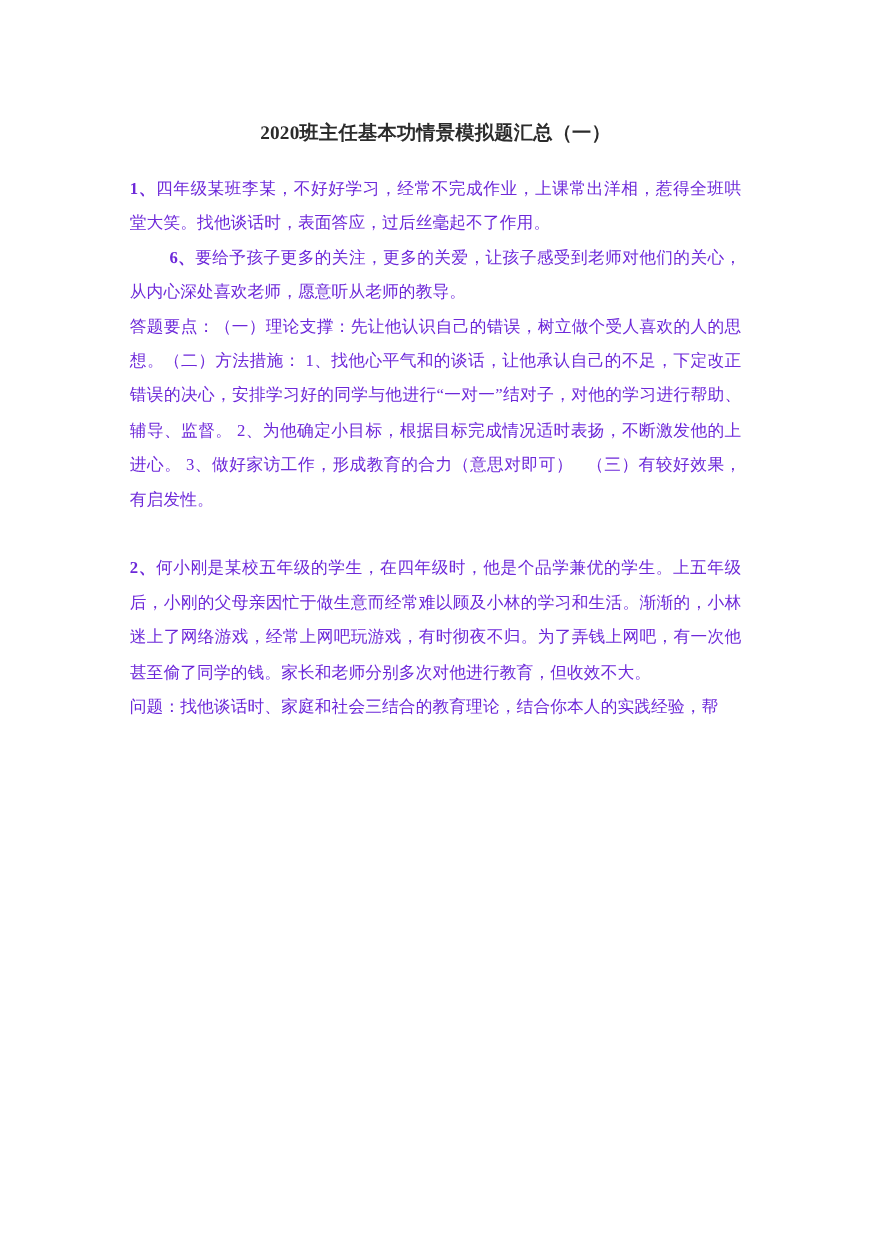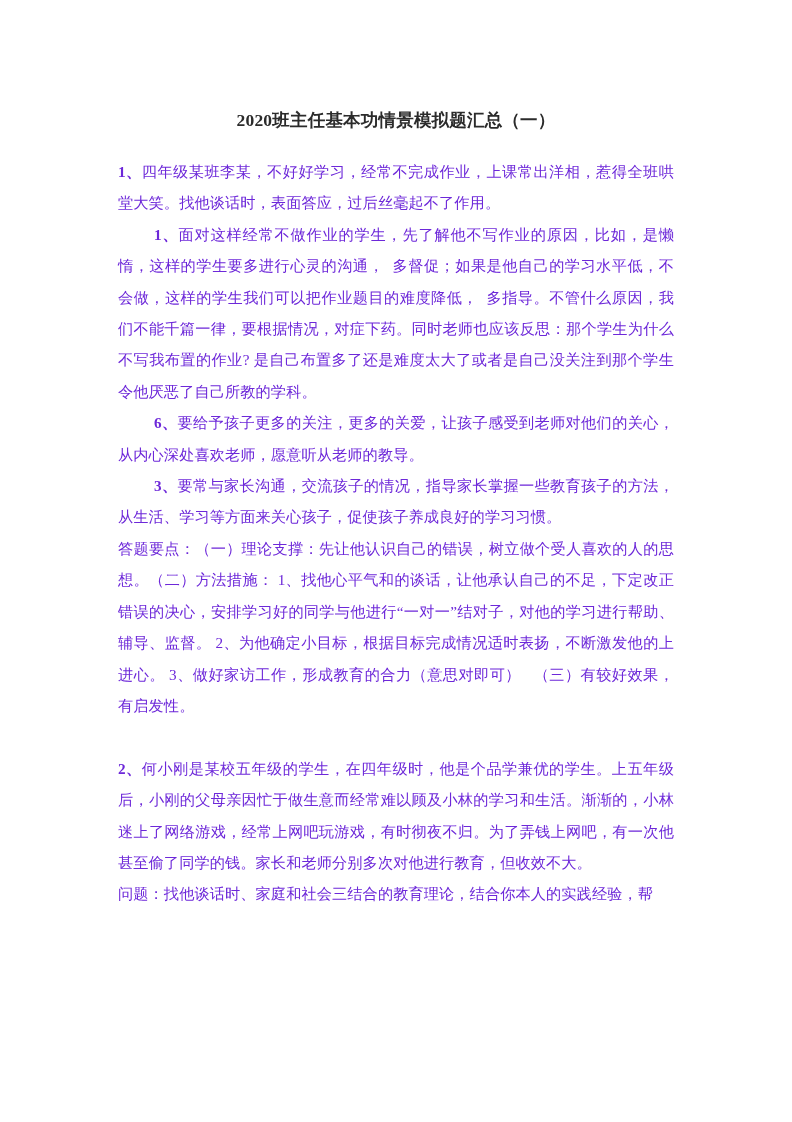--- a/index.html
+++ b/index.html
@@ -73,25 +73,23 @@
 <div class="page">
   <div class="content">
 
     <h1 class="doc-title">2020班主任基本功情景模拟题汇总（一）</h1>
 
     <div class="spacer-small"></div>
 
     <p class="para lead-bold">1、四年级某班李某，不好好学习，经常不完成作业，上课常出洋相，惹得全班哄堂大笑。找他谈话时，表面答应，过后丝毫起不了作用。</p>
 
 
-    <p class="para indent lead-bold">1、面对这样经常不做作业的学生，先了解他不写作业的原因，比如，是懒惰，这样的学生要多进行心灵的沟通，  多督促；如果是他自己的学习水平低，不会做，这样的学生我们可以把作业题目的难度降低，  多指导。不管什么原因，我们不能千篇一律，要根据情况，对症下药。同时老师也应该反思：那个学生为什么不写我布置的作业? 是自己布置多了还是难度太大了或者是自己没关注到那个学生令他厌恶了自己所教的学科。</p>
 
     <p class="para indent lead-bold">6、要给予孩子更多的关注，更多的关爱，让孩子感受到老师对他们的关心，从内心深处喜欢老师，愿意听从老师的教导。</p>
 
-    <p class="para indent lead-bold">3、要常与家长沟通，交流孩子的情况，指导家长掌握一些教育孩子的方法，从生活、学习等方面来关心孩子，促使孩子养成良好的学习习惯。</p>
 
 
     <p class="para">答题要点：（一）理论支撑：先让他认识自己的错误，树立做个受人喜欢的人的思想。（二）方法措施： 1、找他心平气和的谈话，让他承认自己的不足，下定改正错误的决心，安排学习好的同学与他进行“一对一”结对子，对他的学习进行帮助、辅导、监督。 2、为他确定小目标，根据目标完成情况适时表扬，不断激发他的上进心。 3、做好家访工作，形成教育的合力（意思对即可）   （三）有较好效果，有启发性。</p>
 
     <div class="spacer"></div>
 
     <p class="para lead-bold">2、何小刚是某校五年级的学生，在四年级时，他是个品学兼优的学生。上五年级后，小刚的父母亲因忙于做生意而经常难以顾及小林的学习和生活。渐渐的，小林迷上了网络游戏，经常上网吧玩游戏，有时彻夜不归。为了弄钱上网吧，有一次他甚至偷了同学的钱。家长和老师分别多次对他进行教育，但收效不大。</p>
 
     <p class="para">问题：找他谈话时、家庭和社会三结合的教育理论，结合你本人的实践经验，帮</p>
 

